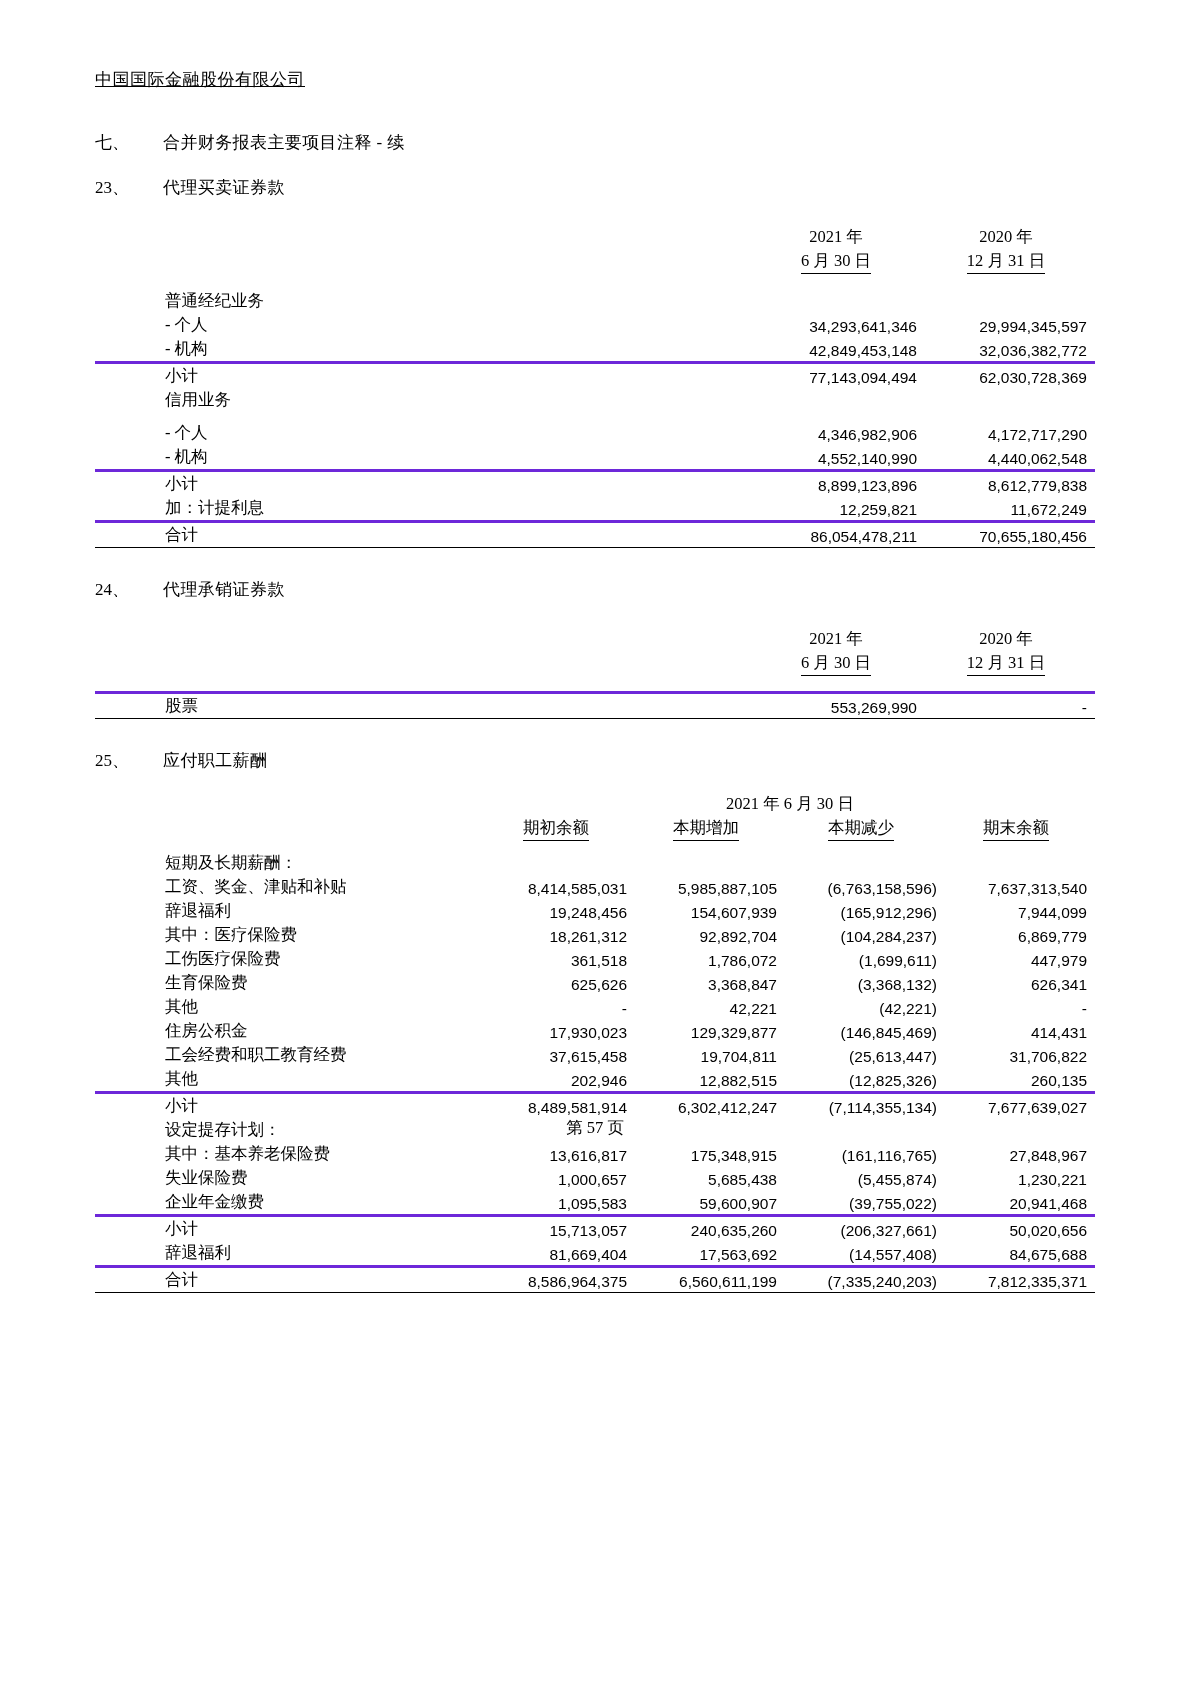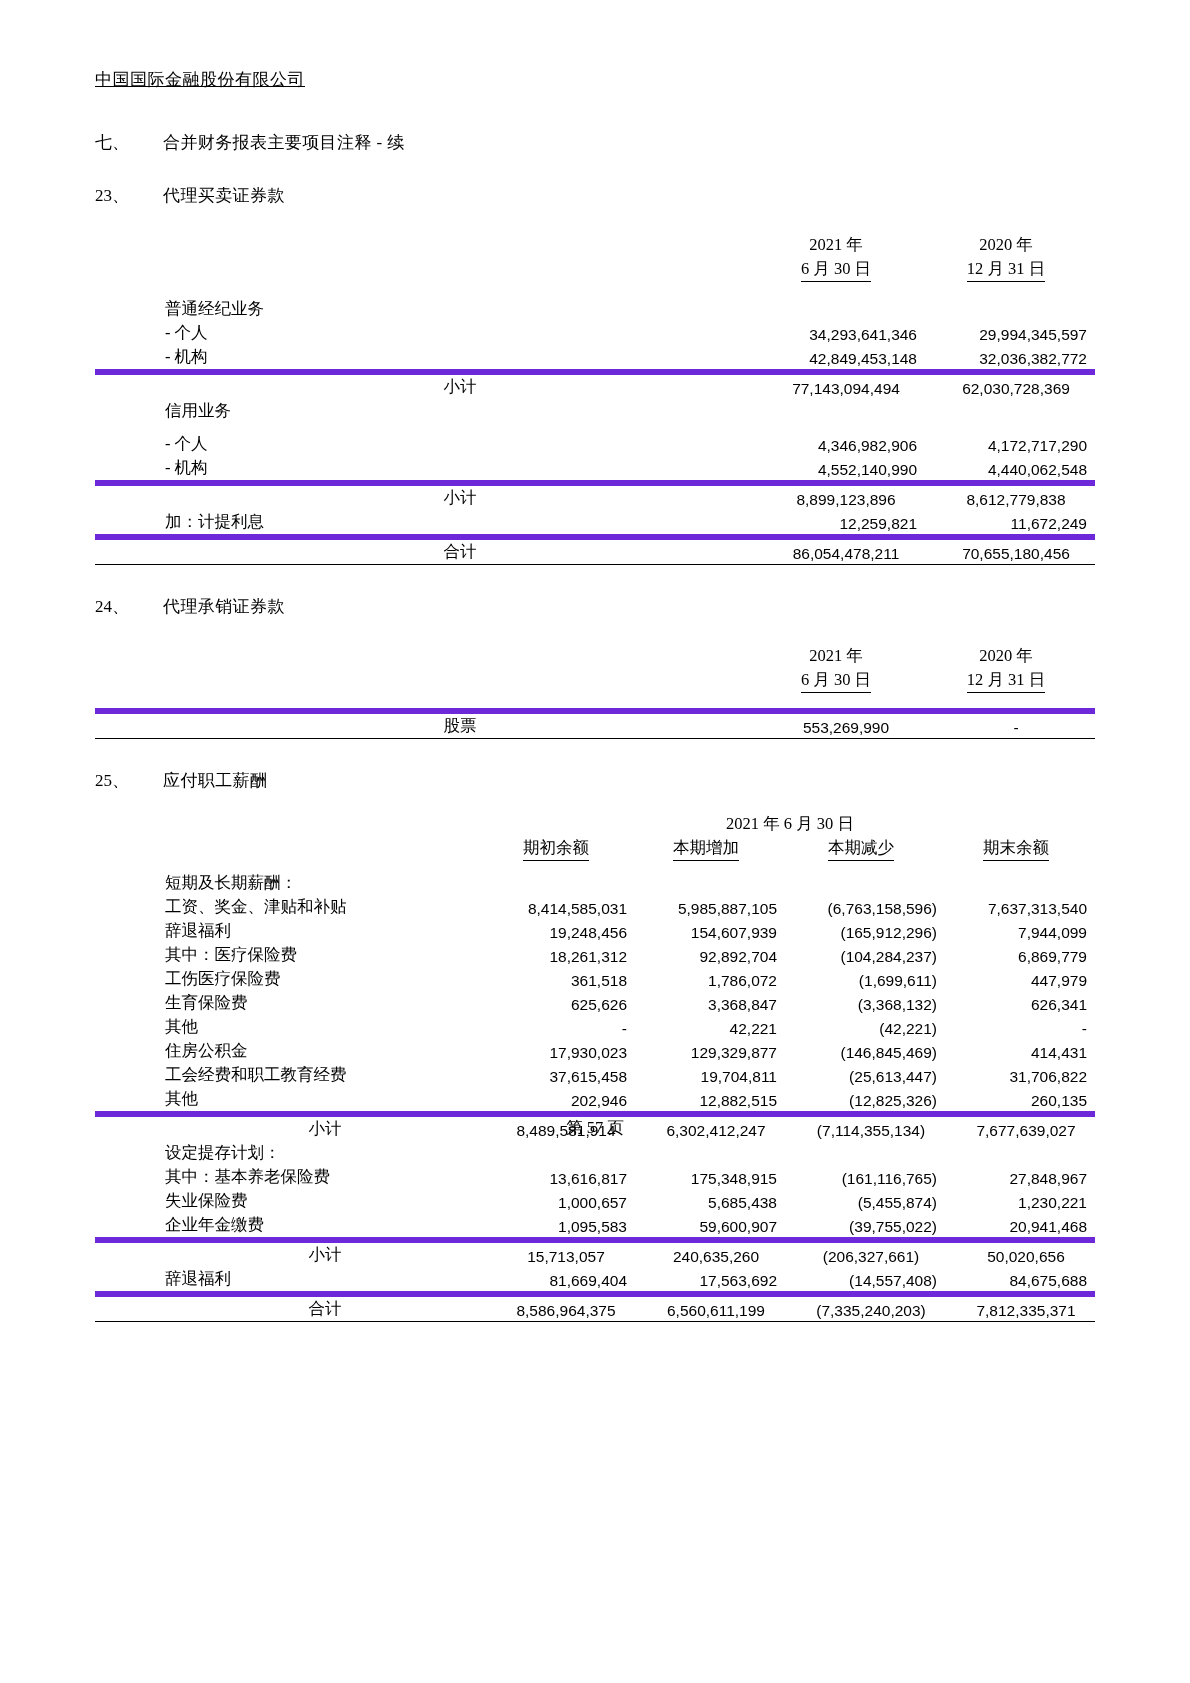--- a/index.html
+++ b/index.html
@@ -73,22 +73,21 @@
     white-space: nowrap;
     font-size: 16.5px;
     padding-right: 8px !important;
   }
   .hdr .u {
     display: inline-block;
     border-bottom: 1px solid #000;
     padding-bottom: 1px;
   }
   .topline > td {
-    border-top: 6px solid #6d28d9;
-    text-align: center;
+    border-top: 3px solid #6d28d9;
   }
   .botline > td {
     border-bottom: 1px solid #000;
   }
   .spacer td { height: 12px; }
   .smallspacer td { height: 7px; }
   .indent1 { padding-left: 22px !important; }
   .indent3 { padding-left: 88px !important; }
   .lbl-pad { padding-left: 70px !important; }
   .group-hdr {
@@ -111,21 +110,21 @@
 
 <div class="page">
 
   <div class="company">中国国际金融股份有限公司</div>
 
   <div class="sec-row">
     <div class="sec-num">七、</div>
     <div class="sec-title">合并财务报表主要项目注释 - 续</div>
   </div>
 
-  <div class="sec-row" style="margin-top:30px;">
+  <div class="sec-row" style="margin-top:22px;">
     <div class="sec-num">23、</div>
     <div class="sec-title">代理买卖证券款</div>
   </div>
 
   <div class="block note-table-wrap">
     <table class="fin">
       <colgroup>
         <col>
         <col class="col-w">
         <col class="col-w">

